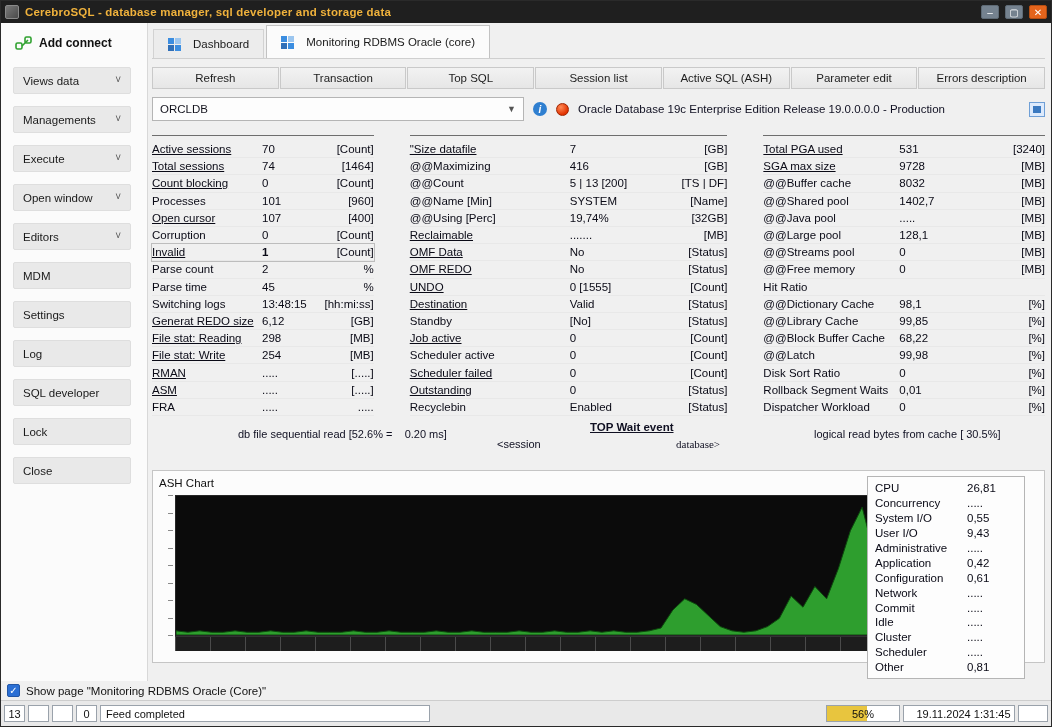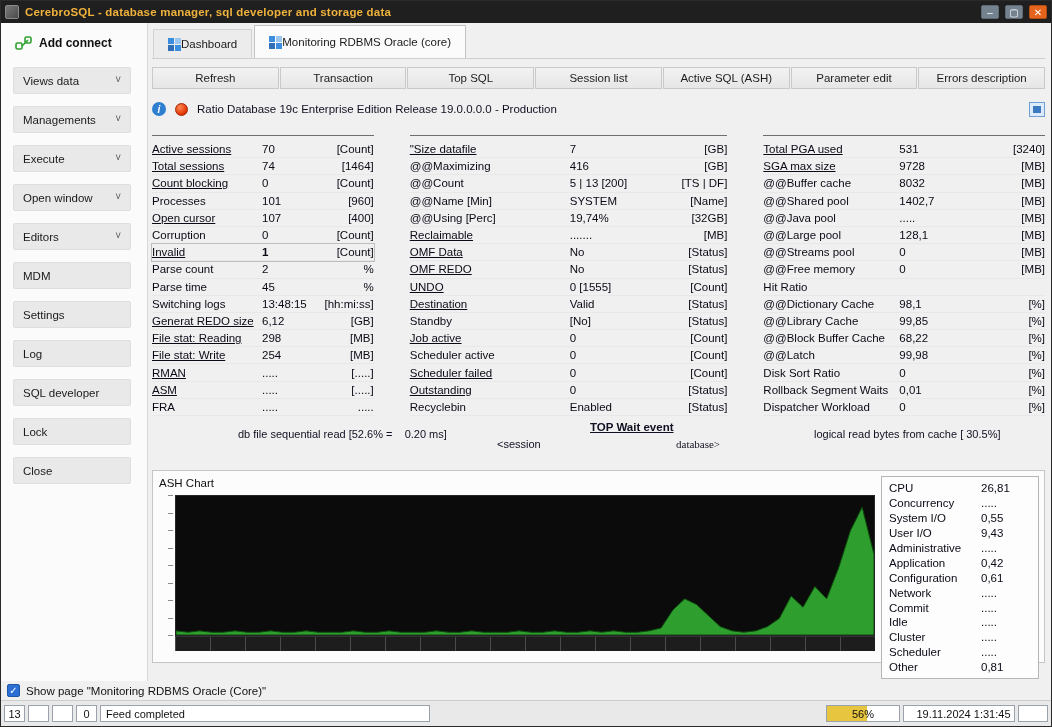--- a/index.html
+++ b/index.html
@@ -22,21 +22,21 @@
   .add-connect { display:flex; align-items:center; gap:7px; padding:12px 10px 12px 14px; font-size:12px; font-weight:bold; color:#111; }
   .sidebar-menu { padding:4px 0 0 0; }
   .side-btn { width:118px; height:27px; margin:0 0 12px 12px; background:#e9e9e9; border:1px solid #dedede; border-radius:2px; display:flex; align-items:center; justify-content:space-between; padding:0 9px; font-size:11.5px; color:#1a1a1a; }
   .chevron { display:none; color:#555; font-size:10px; transform:translateY(-1px); }
   .chevron.chev { display:inline; }
 
   .content { flex:1; display:flex; flex-direction:column; min-width:0; padding:0 6px 0 4px; }
 
   
   .tabbar { height:36px; display:flex; align-items:flex-end; gap:2px; border-bottom:1px solid #cfcfcf; padding-left:1px; flex:0 0 auto; }
-  .tab { display:flex; align-items:center; gap:0; height:29px; padding:0 14px; background:#ececec; border:1px solid #d2d2d2; border-bottom:none; font-size:11.5px; color:#1a1a1a; }
+  .tab { display:flex; align-items:center; gap:12px; height:29px; padding:0 14px; background:#ececec; border:1px solid #d2d2d2; border-bottom:none; font-size:11.5px; color:#1a1a1a; }
   .tab.active { background:#fbfbfb; height:33px; border-color:#c2c2c2; }
   .tab-icon { width:13px; height:13px; display:grid; grid-template-columns:6px 6px; grid-template-rows:6px 6px; gap:1px; }
   .tab-icon i { display:block; }
   .tab-icon i:nth-child(1){background:#3b8de0;} .tab-icon i:nth-child(2){background:#9cc6ef;}
   .tab-icon i:nth-child(3){background:#2f6fb8;} .tab-icon i:nth-child(4){background:#3b8de0;}
 
   
   .toolbar { display:flex; gap:1px; margin:8px 0 0 0; flex:0 0 auto; }
   .tool-btn { flex:1; height:22px; background:linear-gradient(#f2f2f2,#e6e6e6); border:1px solid #c9c9c9; font-size:11.5px; color:#1d1d1d; display:flex; align-items:center; justify-content:center; }
 
@@ -74,21 +74,21 @@
 
   
   .ash-panel { position:relative; flex:1; min-height:0; border:1px solid #c5c5c5; background:#fcfcfc; margin-bottom:18px; }
   .ash-title { position:absolute; left:6px; top:6px; font-size:11.5px; color:#111; }
   .ash-yaxis { position:absolute; left:8px; top:24px; height:141px; width:12px; display:flex; flex-direction:column; justify-content:space-between; align-items:flex-end; }
   .ash-yaxis i { display:block; width:5px; height:1px; background:#8a8a8a; }
   .ash-plot { position:absolute; left:22px; top:24px; width:700px; height:141px; background:#0b0b0b; border:1px solid #262626; }
   .ash-plot svg { display:block; width:100%; height:100%; }
   .ash-xaxis { position:absolute; left:22px; top:165px; width:700px; height:15px; background:#1d1d1d; border-top:1px solid #333;
     background-image:repeating-linear-gradient(90deg, #4a4a4a 0 1px, transparent 1px 35px); }
-  .ash-stats { position:absolute; right:5px; top:5px; width:158px; border:1px solid #b5b5b5; background:#fdfdfd; padding:4px 7px 3px 7px; }
+  .ash-stats { position:absolute; right:19px; top:5px; width:158px; border:1px solid #b5b5b5; background:#fdfdfd; padding:4px 7px 3px 7px; }
   .stat-row { display:grid; grid-template-columns:92px 1fr; font-size:11.5px; height:14.9px; align-items:center; color:#0a0a16; }
 
   
   .showpage-row { height:19px; display:flex; align-items:center; gap:6px; padding-left:6px; background:#f0f0f0; flex:0 0 auto; }
   .checkbox { width:13px; height:13px; background:#2b6fd4; border:1px solid #2256a5; border-radius:2px; color:#fff; font-size:10px; line-height:11px; text-align:center; }
   .showpage-label { font-size:11.5px; color:#111; }
 
   .statusbar { height:26px; background:#e9e9e9; border-top:1px solid #cdcdcd; display:flex; align-items:center; gap:3px; padding:0 3px; flex:0 0 auto; }
   .sb-box { height:17px; background:#fff; border:1px solid #9aa2ab; font-size:11px; display:flex; align-items:center; justify-content:center; color:#111; }
   .sb-f { width:21px; }
@@ -218,23 +218,27 @@
           <button class="tool-btn">Session list</button>
 
           <button class="tool-btn">Active SQL (ASH)</button>
 
           <button class="tool-btn">Parameter edit</button>
 
           <button class="tool-btn">Errors description</button>
         </div>
 
       <div class="connrow">
+        <div class="combo">
+          <span>ORCLDB</span>
+          <span class="combo-arrow">▼</span>
+        </div>
         <span class="info-icon">i</span>
         <span class="status-dot"></span>
-        <span class="banner">Ratio Database 19c Enterprise Edition Release 19.0.0.0.0 - Production</span>
+        <span class="banner">Oracle Database 19c Enterprise Edition Release 19.0.0.0.0 - Production</span>
         <span class="conn-spacer"></span>
         <span class="mini-win-btn">
             <i></i>
           </span>
       </div>
 
       <div class="metrics">
         <div class="mc mc1">
 
             <div class="metric-row">

